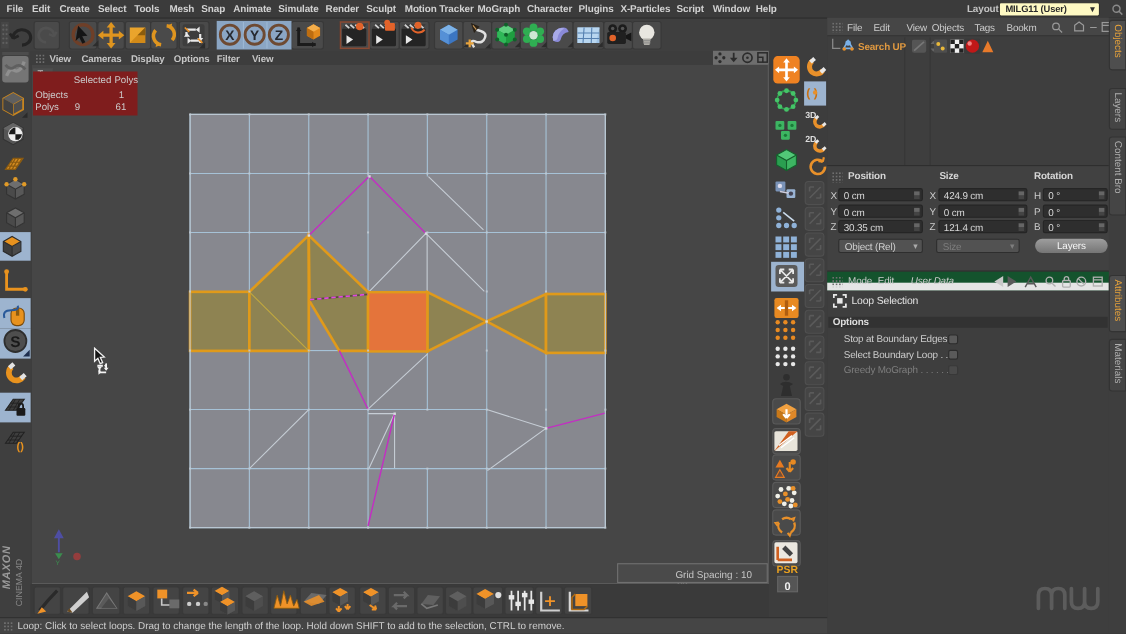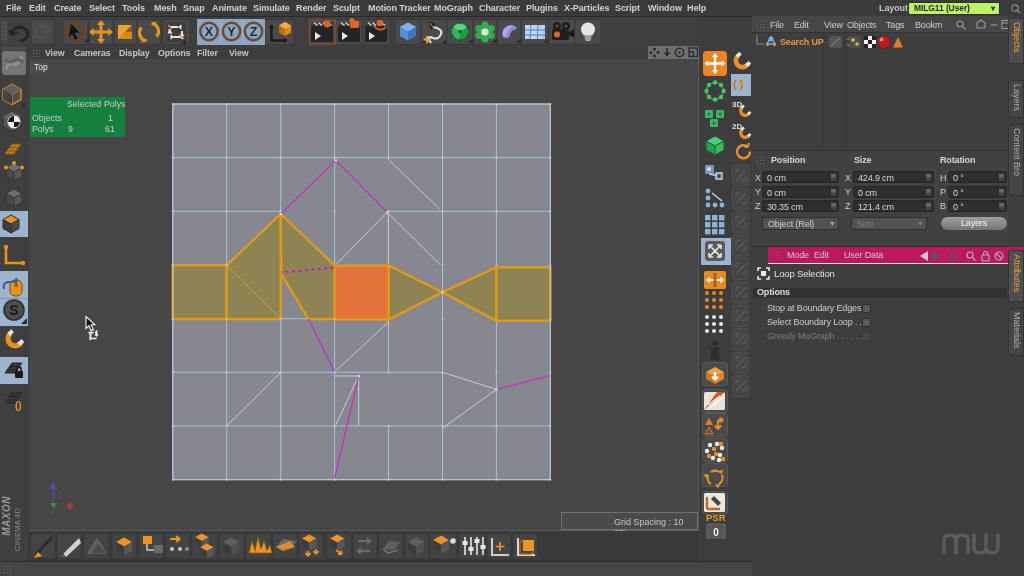--- a/index.html
+++ b/index.html
@@ -63,21 +63,21 @@
     <span class="mi" style="left:333px">Sculpt</span>
     <span class="mi" style="left:368px">Motion Tracker</span>
     <span class="mi" style="left:434px">MoGraph</span>
     <span class="mi" style="left:479px">Character</span>
     <span class="mi" style="left:526px">Plugins</span>
     <span class="mi" style="left:564px">X-Particles</span>
     <span class="mi" style="left:615px">Script</span>
     <span class="mi" style="left:648px">Window</span>
     <span class="mi" style="left:687px">Help</span>
     <span class="mi" style="left:879px;color:#c4c4c4">Layout:</span>
-    <div class="abs" style="left:908px;top:2px;width:92px;height:13px;background:#bef264;border:1px solid #2e2e2e;border-radius:2px;color:#2a2a2a;font-size:8.5px;padding-left:5px;">MILG11 (User)<span style="position:absolute;right:4px;top:1px;color:#2e2e2e;font-size:8px;">▾</span></div>
+    <div class="abs" style="left:908px;top:2px;width:92px;height:13px;background:#fef9c3;border:1px solid #2e2e2e;border-radius:2px;color:#2a2a2a;font-size:8.5px;padding-left:5px;">MILG11 (User)<span style="position:absolute;right:4px;top:1px;color:#2e2e2e;font-size:8px;">▾</span></div>
     <svg class="abs" style="left:1010px;top:3px" width="12" height="12">
       <circle cx="5" cy="5" r="3.2" stroke="#8a8a8a" stroke-width="1.3" fill="none"></circle>
       <path d="M7.3 7.3 l3 3" stroke="#8a8a8a" stroke-width="1.3"></path>
     </svg>
   </div>
 
   <div class="abs" id="toolbar">
     <svg width="700" height="30">
 
       <rect x="1" y="3" width="7" height="24" fill="#464646"></rect>
@@ -525,21 +525,21 @@
       <g opacity="0.85">
       <path d="M24.5 443 V427 M24.5 424 l-3 5.5 h6 Z" stroke="#5050b4" stroke-width="1.7" fill="#5050b4"></path>
       <path d="M24.5 444 l-3.5 5.5 h7 Z" fill="#3a9a50" transform="rotate(180 24.5 446.7)"></path>
       <text x="21.5" y="455" font-size="6" fill="#3a9a50">Y</text>
       <circle cx="41" cy="447" r="3.4" fill="#a23c3c"></circle>
       </g>
     </svg>
 
     <div class="abs" style="left:1px;top:3px;width:18px;height:11px;background:#4e4e4e;color:#e2e2e2;font-size:8.5px;padding:0 0 0 4px;">Top</div>
 
-    <div class="abs" style="left:1px;top:38px;width:95px;height:40px;background:#15803d;color:#cccccc;font-size:8.8px;">
+    <div class="abs" style="left:1px;top:6px;width:95px;height:40px;background:#7f1d1d;color:#cccccc;font-size:8.8px;">
       <span class="abs" style="left:37px;top:2px;">Selected</span>
       <span class="abs" style="left:74px;top:2px;">Polys</span>
       <span class="abs" style="left:2px;top:16px;">Objects</span>
       <span class="abs" style="left:78px;top:16px;">1</span>
       <span class="abs" style="left:2px;top:27px;">Polys</span>
       <span class="abs" style="left:38px;top:27px;">9</span>
       <span class="abs" style="left:75px;top:27px;">61</span>
     </div>
 
     <div class="abs" style="left:532px;top:453px;width:137px;height:18px;background:#4a4a4a;border:1px solid #707070;color:#c6c6c6;font-size:9px;">
@@ -882,25 +882,25 @@
       <span class="abs" style="left:93px;top:35px;">Z</span>
       <div class="ibox" style="left:101px;top:34px;width:81px;">121.4 cm</div>
       <span class="abs" style="left:188px;top:35px;">B</span>
       <div class="ibox" style="left:196px;top:34px;width:59px;">0 °</div>
       <div class="dd" style="left:10px;top:51px;width:77px;">Object (Rel)<span class="dda">▾</span></div>
       <div class="dd" style="left:99px;top:51px;width:76px;color:#7e7e7e;">Size<span class="dda" style="color:#7e7e7e">▾</span></div>
       <div class="abs" style="left:189px;top:51px;width:66px;height:13px;background:linear-gradient(#9e9e9e,#757575);border-radius:7px;color:#f6f6f6;text-align:center;padding-top:1px;">Layers</div>
     </div>
 
     <div class="abs" style="left:0;top:230px;width:256px;height:330px;background:#3e3e3e;border-top:1px solid #2e2e2e;">
-      <div class="abs" style="left:16px;top:0;width:256px;height:17px;background:#be185d;border-bottom:1px solid #e5e5e5;">
+      <div class="abs" style="left:0;top:0;width:256px;height:17px;background:#14532d;border-bottom:7px solid #e5e5e5;">
         <span class="abs dots" style="left:4px;top:4px;width:10px;height:10px;"></span>
         <span class="abs" style="left:19px;top:3px;">Mode</span>
         <span class="abs" style="left:46px;top:3px;">Edit</span>
-        <span class="abs" style="left:76px;top:3px;">User Data</span>
+        <span class="abs" style="left:76px;top:3px;font-style:italic;">User Data</span>
         <svg class="abs" style="left:150px;top:3px" width="105" height="12">
           <path d="M10 1 L2 6 L10 11 Z" fill="#c8c8c8"></path>
           <path d="M14 11 L22 6 L14 1 Z" fill="#5a5a5a"></path>
           <path d="M30 11 l5 -9 l5 9 M32 8 h6" stroke="#5a5a5a" stroke-width="1.3" fill="none"></path>
           <g stroke="#b0b0b0" stroke-width="1.2" fill="none">
             <circle cx="52" cy="5" r="3"></circle>
               <path d="M54.5 7.5 l3 3"></path>
             <rect x="64" y="5" width="7" height="6" rx="1"></rect>
               <path d="M65.5 5 v-1.5 a2 2 0 0 1 4 0 v1.5"></path>
             <circle cx="81" cy="6" r="4"></circle>
@@ -1068,15 +1068,16 @@
         </g>
 
       <path d="M490 7 V24 H507" stroke="#d8d8d8" stroke-width="2" fill="none"></path>
       <rect x="495" y="9" width="11" height="11" fill="#ef9228"></rect>
       <path d="M495 9 l-3 3 v11 h11 l3 -3" stroke="#b06a10" stroke-width="1.4" fill="none"></path>
     </svg>
   </div>
 
   <div class="abs" id="statusbar">
     <span class="abs dots" style="left:3px;top:3px;width:9px;height:9px;"></span>
+    <span class="abs" style="left:16px;top:2px;">Loop: Click to select loops. Drag to change the length of the loop. Hold down SHIFT to add to the selection, CTRL to remove.</span>
   </div>
 
 </div>
 
 </body></html>

